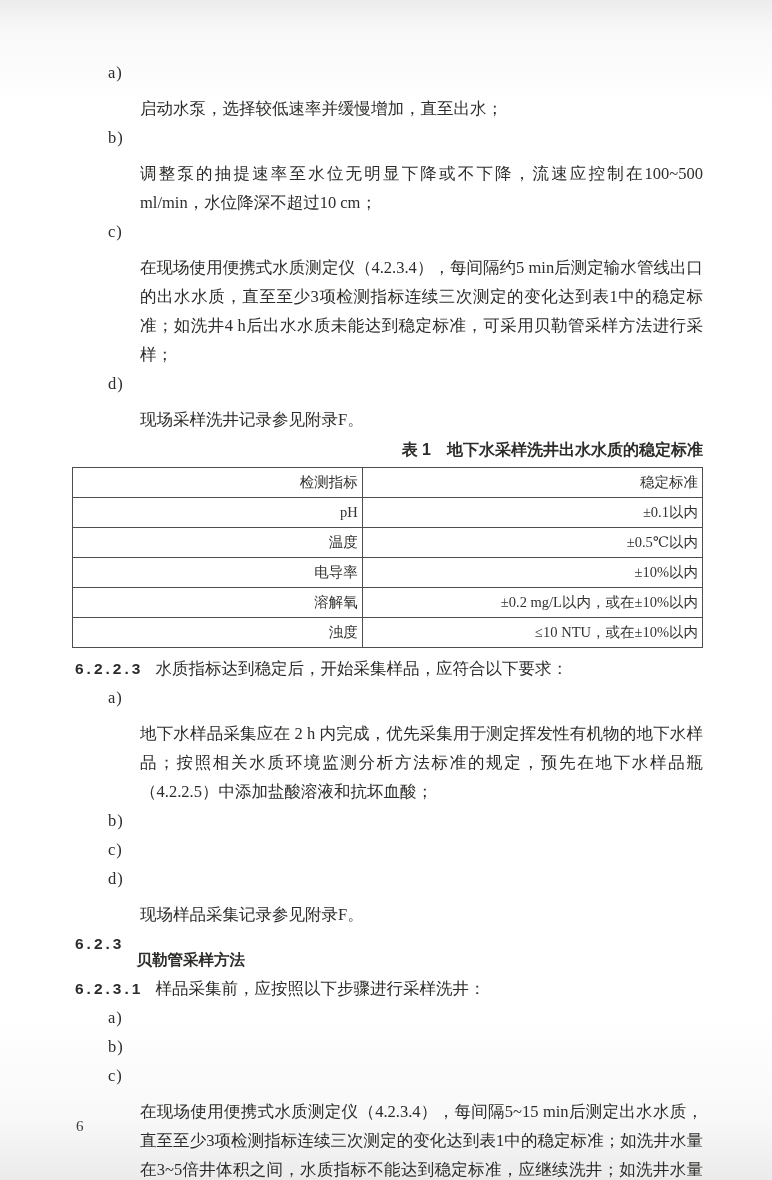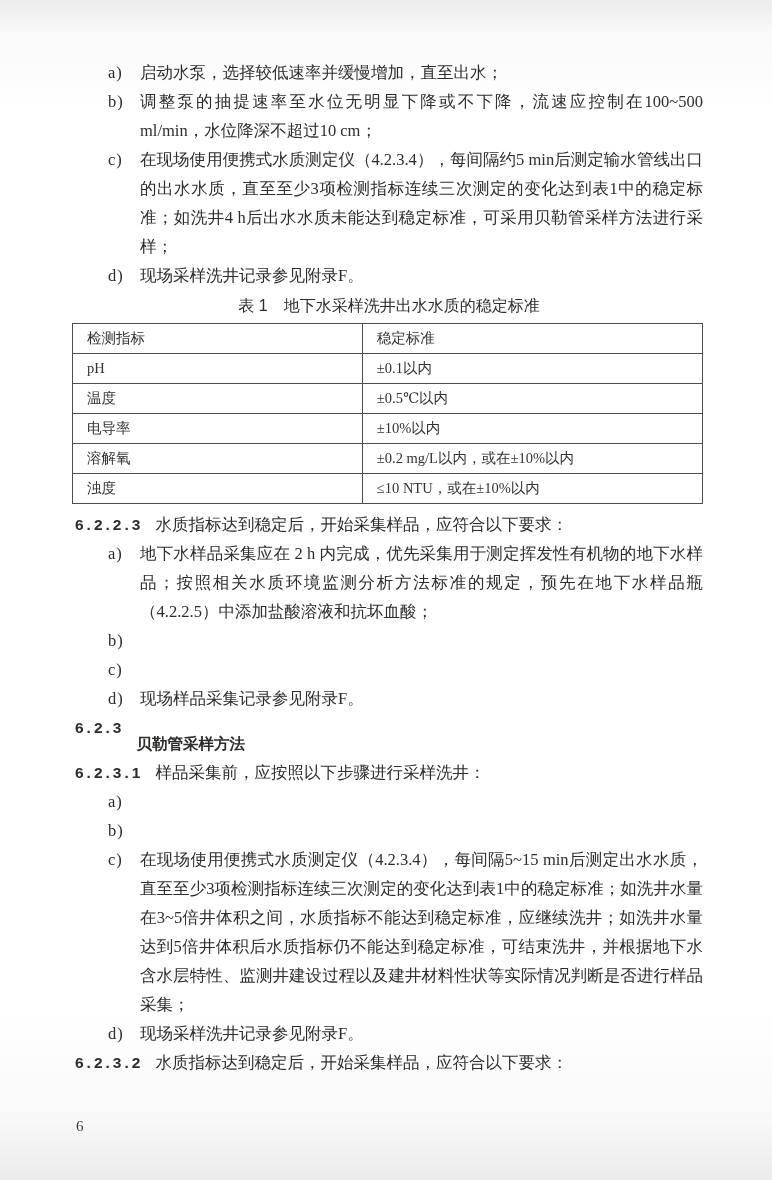--- a/index.html
+++ b/index.html
@@ -16,57 +16,57 @@
     font-size:16.5px;line-height:29px;
   }
   
   .doc-list{margin:0;}
   .list-item{display:flex;}
   .list-item .marker{
     flex:none;width:32px;margin-left:33px;
     letter-spacing:1px;
   }
   .list-item .li-text{
-    flex:1;text-align:justify;
+    flex:1;text-align:justify;margin-top:36px;
   }
   
   .clause{display:flex;}
   .clause .clause-no{
     flex:none;
     font-family:"Liberation Sans","DejaVu Sans",sans-serif;
     font-weight:bold;font-size:15.5px;
     letter-spacing:3px;
     margin-right:12px;
   }
   .clause .clause-text{flex:1;text-align:justify;}
   .clause.title-style .clause-text{
     font-family:"Liberation Sans","DejaVu Sans",sans-serif;
     font-weight:bold;font-size:15.5px;margin-top:16px;
   }
   
   .table-title{
-    text-align:center;
+    text-align:right;
     font-family:"Liberation Sans","DejaVu Sans",sans-serif;
-    font-weight:normal;font-size:16px;
+    font-weight:bold;font-size:16px;
     margin:1px 0 2px 0;
   }
   
   table.std-table{
     border-collapse:collapse;
     width:631px;margin-left:-3px;
     table-layout:fixed;
     font-size:14.5px;
     margin-top:3px;margin-bottom:6px;
   }
   table.std-table th,table.std-table td{
     border:1px solid #4e4e4e;
-    text-align:left;
+    text-align:right;
     font-weight:normal;
     height:23.7px;
-    padding:0 14px;
+    padding:0 4px;
     color:#33322f;
   }
   table.std-table{border:1.5px solid #3d3d3d;}
   table.std-table col.c1{width:46%;}
   
   .page-number{
     position:absolute;left:76px;top:1118px;
     font-size:15px;color:#3a3a3a;
   }
 </style>

